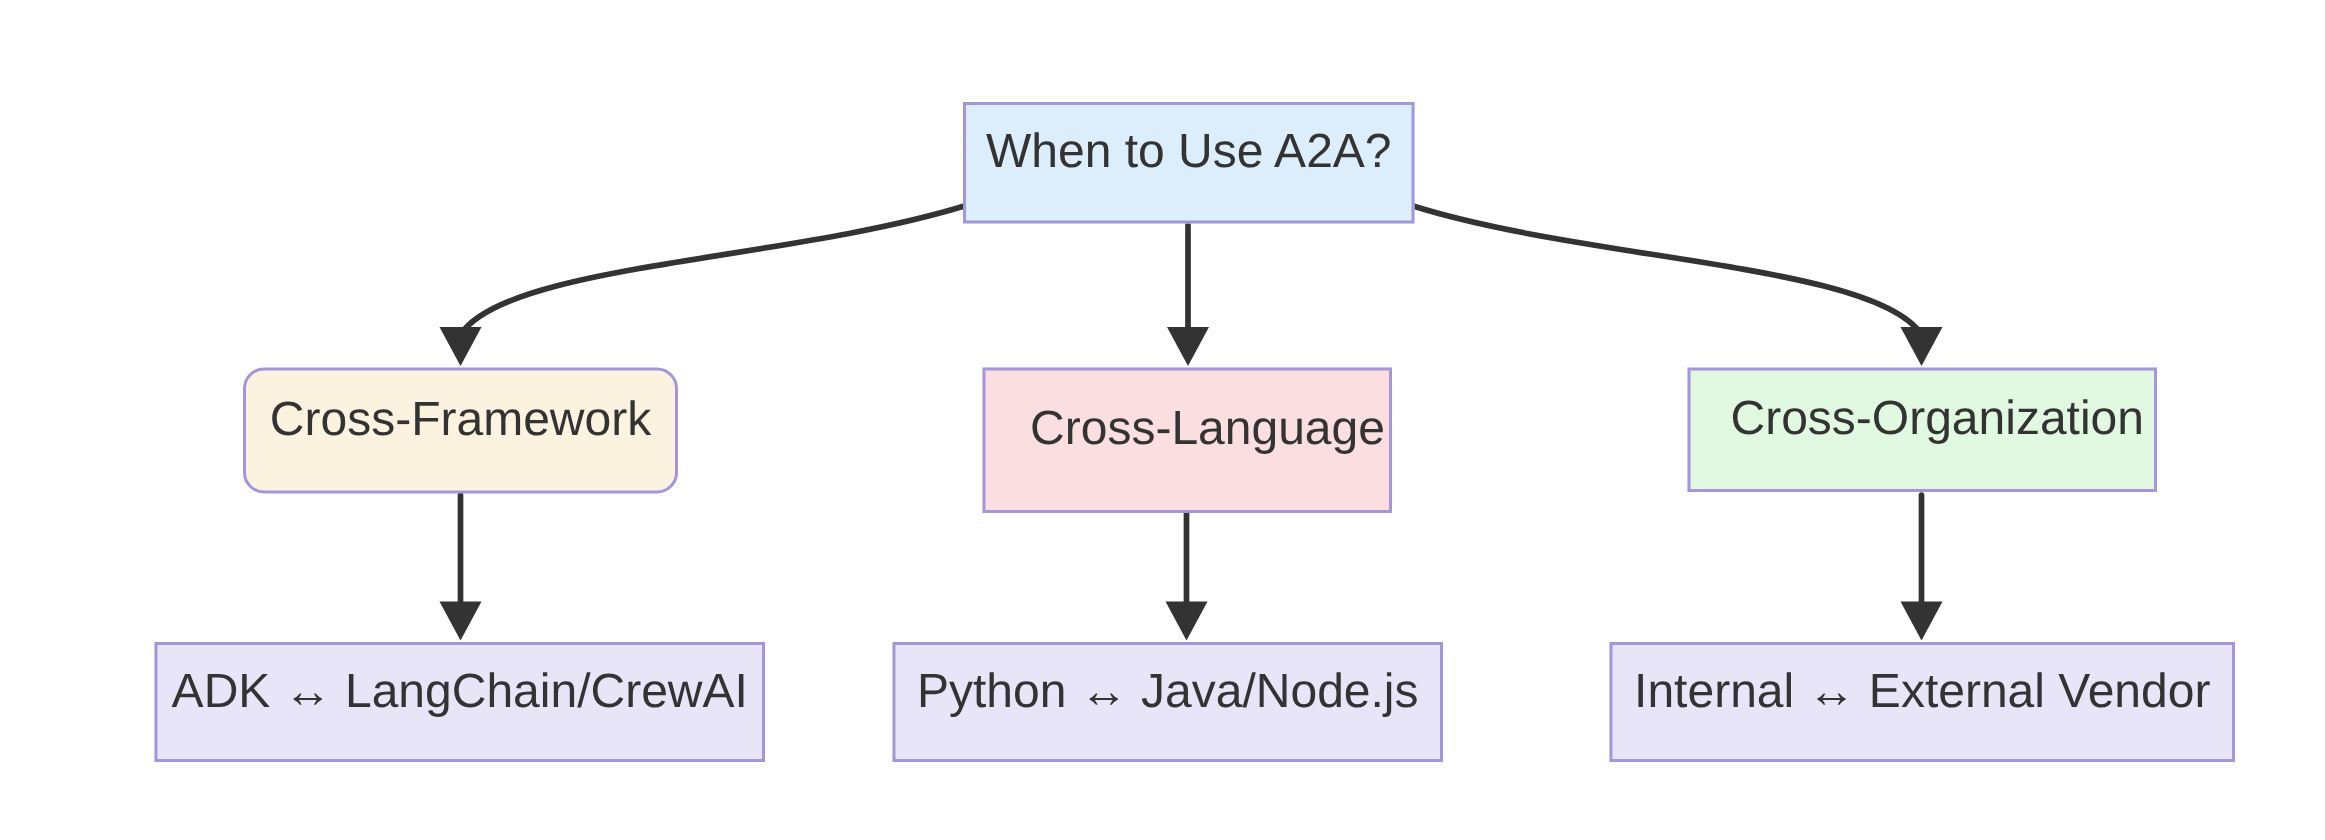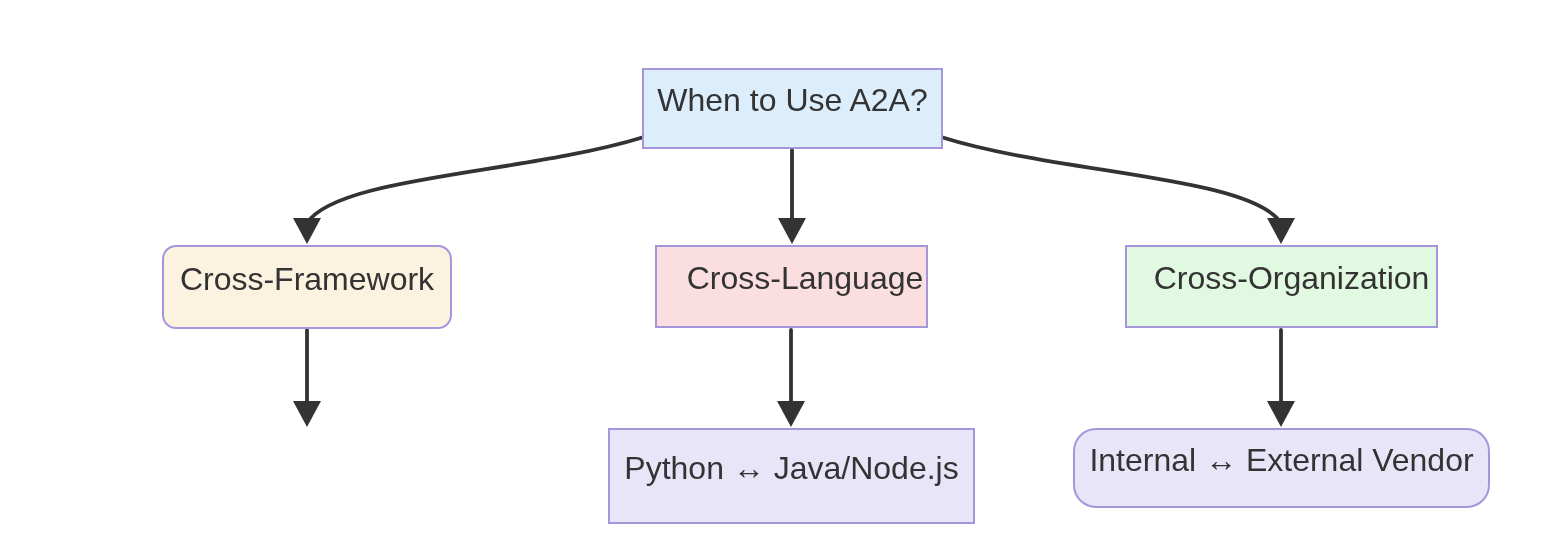--- a/index.html
+++ b/index.html
@@ -32,25 +32,25 @@
     font-size: 32px;
     line-height: 1.2;
   }
   .node .label {
     white-space: nowrap;
     transform: translateY(-8px);
   }
   
   .n-root       { left: 642px;  top: 68px;  width: 301px; height: 81px; }
   .n-framework  { left: 162px;  top: 245px; width: 290px; height: 84px; border-radius: 14px; }
-  .n-language   { left: 655px;  top: 245px; width: 273px; height: 83px; padding-left: 27px; }
+  .n-language   { left: 655px;  top: 245px; width: 273px; height: 97px; padding-left: 27px; }
   .n-org        { left: 1125px; top: 245px; width: 313px; height: 83px; }
   .n-framework2 { left: 103px;  top: 428px; width: 407px; height: 80px; }
-  .n-language2  { left: 608px;  top: 428px; width: 367px; height: 96px; }
-  .n-org2       { left: 1073px; top: 428px; width: 417px; height: 80px; border-radius: 23px; }
+  .n-language2  { left: 595px;  top: 428px; width: 367px; height: 80px; }
+  .n-org2       { left: 1073px; top: 428px; width: 417px; height: 80px; }
 </style>
 </head>
 <body>
 
 <div class="canvas">
 
   <svg class="edge-layer" viewBox="0 0 1550 560">
 
     <path d="M 644 137 C 524 174, 338 176, 307 223" style="stroke: rgb(51, 51, 51);"></path>
     <polygon points="307,244 293,218 321,218" style="fill: rgb(51, 51, 51);"></polygon>
@@ -80,20 +80,23 @@
   </div>
 
   <div class="node n-language" style="background-color: rgb(250, 222, 224); border-color: rgb(165, 150, 220); color: rgb(51, 51, 51);">
     <span class="label">Cross-Language</span>
   </div>
 
   <div class="node n-org" style="background-color: rgb(224, 249, 224); border-color: rgb(165, 150, 220); color: rgb(51, 51, 51); padding-left: 20px;">
     <span class="label">Cross-Organization</span>
   </div>
 
+  <div class="node n-framework2" style="background-color: rgb(233, 229, 249); border-color: rgb(165, 150, 220); color: rgb(51, 51, 51);">
+    <span class="label">ADK ↔ LangChain/CrewAI</span>
+  </div>
 
   <div class="node n-language2" style="background-color: rgb(233, 229, 249); border-color: rgb(165, 150, 220); color: rgb(51, 51, 51);">
     <span class="label">Python ↔ Java/Node.js</span>
   </div>
 
   <div class="node n-org2" style="background-color: rgb(233, 229, 249); border-color: rgb(165, 150, 220); color: rgb(51, 51, 51);">
     <span class="label">Internal ↔ External Vendor</span>
   </div>
 
 </div>

